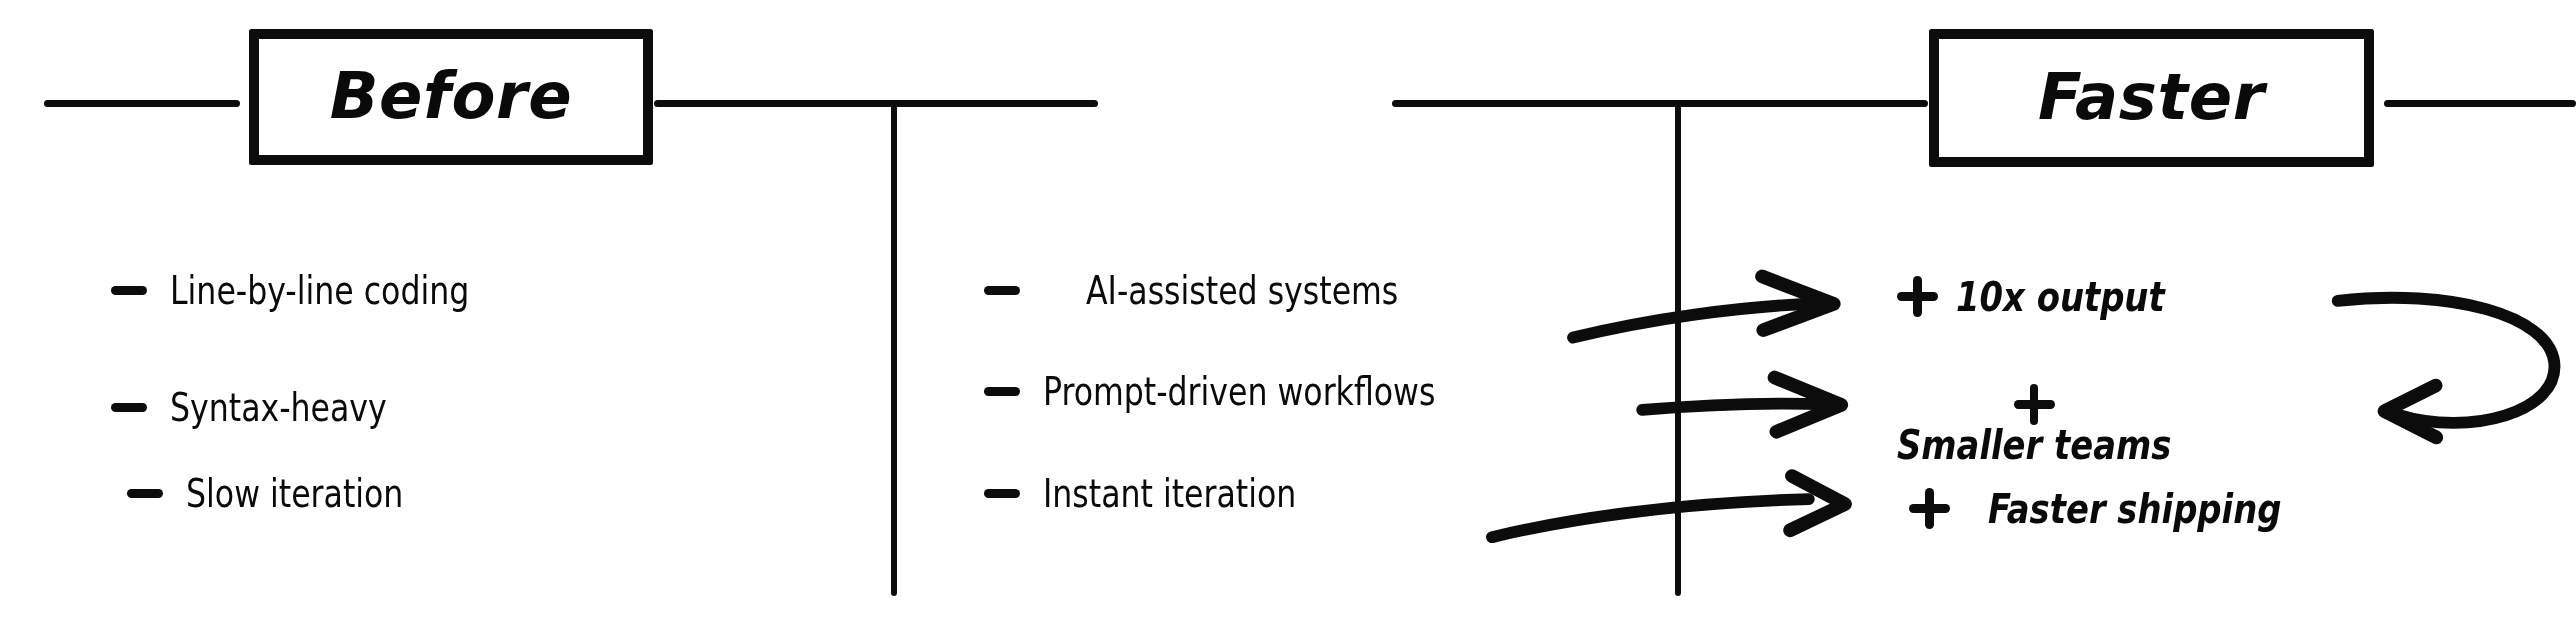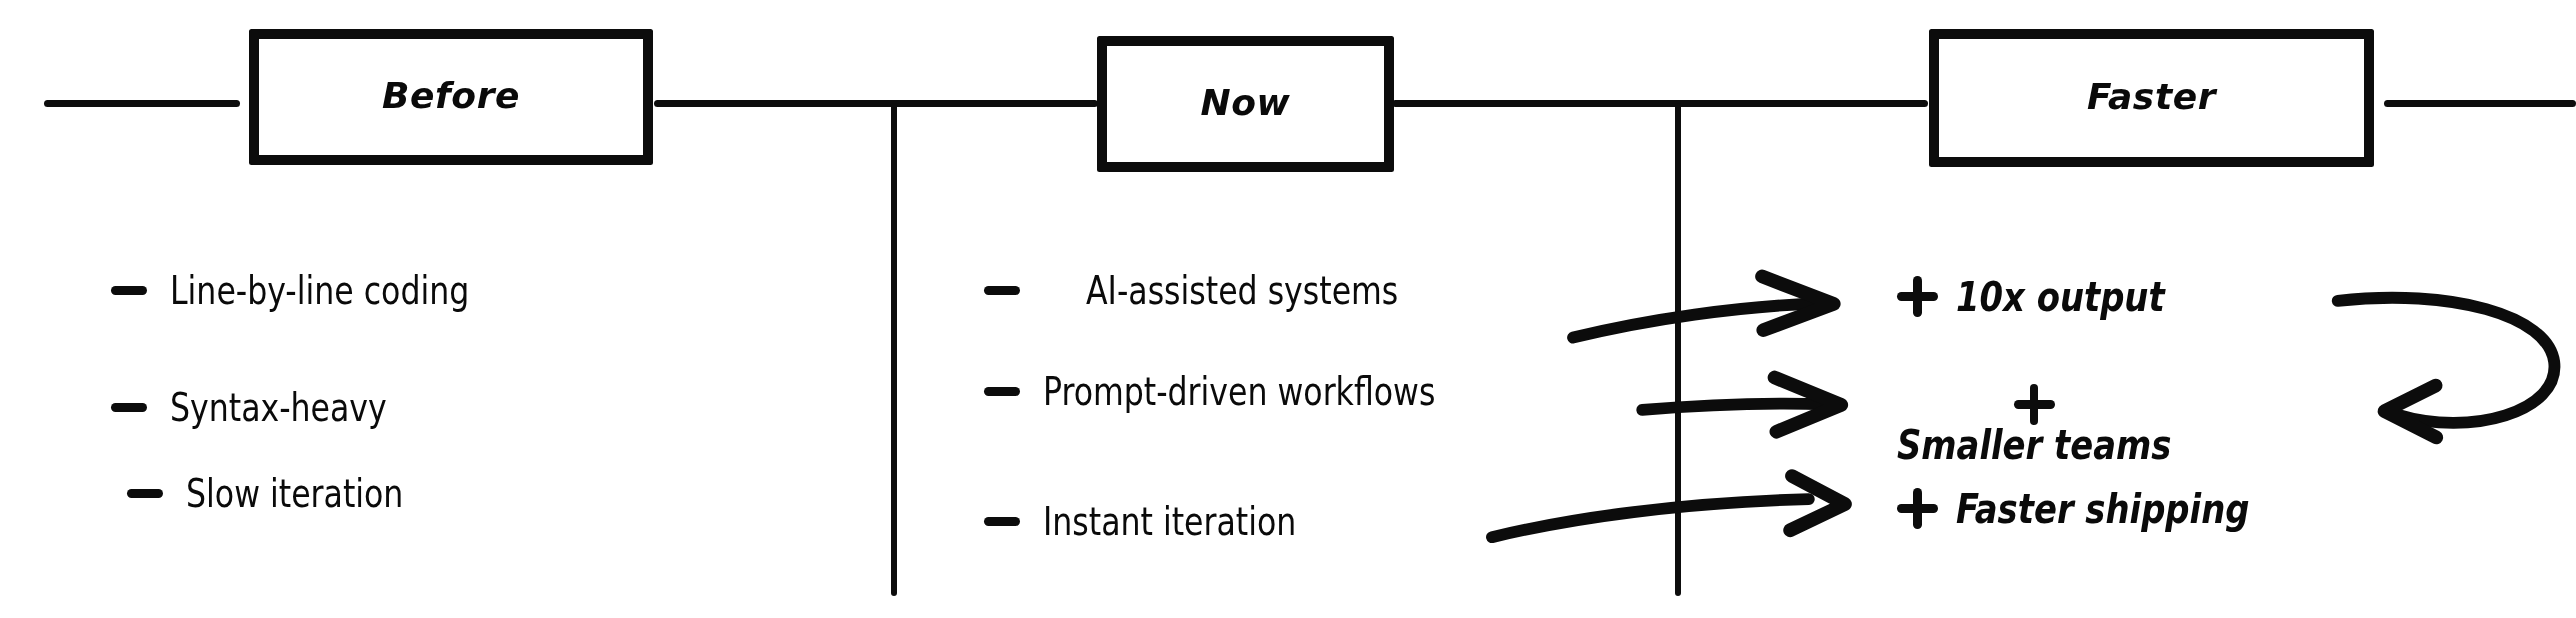--- a/index.html
+++ b/index.html
@@ -20,21 +20,21 @@
     border:10px solid #0c0c0c;
     background:#ffffff;
     box-sizing:border-box;
     display:flex;align-items:center;justify-content:center;
     border-radius:2.5px;
   }
   .hdr-box .hdr-label{
     font-family:"DejaVu Sans","Liberation Sans",sans-serif;
     font-weight:700;
     font-style:italic;
-    font-size:36px;
+    font-size:64px;
     letter-spacing:0.6px;
     line-height:1;
     color:#0a0a0a;
     white-space:nowrap;
     transform:translateY(-1.2px);
     text-align:right;
   }
 
   
   .col-list{position:absolute;}
@@ -79,23 +79,20 @@
   <div class="hline" style="left:1392px;top:100px;width:536px;height:6.9px;"></div>
   <div class="hline" style="left:2384px;top:100px;width:192px;height:6.9px;"></div>
 
   <div class="vline" style="left:891px;top:103px;width:5.6px;height:493px;"></div>
   <div class="vline" style="left:1675px;top:103px;width:5.6px;height:493px;"></div>
 
   <div class="hdr-box" style="left:249px;top:29px;width:404px;height:136px;">
     <span class="hdr-label">Before</span>
   </div>
 
-  <div class="hdr-box" style="left:1097px;top:36px;width:297px;height:136px;">
-    <span class="hdr-label">Now</span>
-  </div>
 
   <div class="hdr-box" style="left:1929px;top:29px;width:445px;height:138px;">
     <span class="hdr-label">Faster</span>
   </div>
 
   <div class="col-list" style="left:111px;top:0;">
     <div class="row" style="top:271px;left:0;">
       <span class="bullet-dash"></span>
       <span class="item-text">Line-by-line coding</span>
     </div>
@@ -111,42 +108,42 @@
 
   <div class="col-list" style="left:984px;top:0;">
     <div class="row" style="top:271px;left:0;gap:43px;">
       <span class="bullet-dash"></span>
       <span class="item-text">AI-assisted systems</span>
     </div>
     <div class="row" style="top:372px;left:0;">
       <span class="bullet-dash"></span>
       <span class="item-text">Prompt-driven workflows</span>
     </div>
-    <div class="row" style="top:474px;left:0;margin-top:28px;">
+    <div class="row" style="top:474px;left:0;">
       <span class="bullet-dash"></span>
       <span class="item-text">Instant iteration</span>
     </div>
   </div>
 
   <div class="col-list" style="left:1897px;top:0;">
     <div class="row" style="top:276px;left:0;text-align:right;">
       <span class="bullet-plus">
         <i class="h"></i>
           <i class="v"></i>
       </span>
       <span class="item-text outcome">10x output</span>
     </div>
     <div class="row" style="top:384px;left:0;flex-direction:column;">
       <span class="bullet-plus">
         <i class="h"></i>
           <i class="v"></i>
       </span>
       <span class="item-text outcome">Smaller teams</span>
     </div>
-    <div class="row" style="top:488px;left:0;">
+    <div class="row" style="top:488px;left:12px;gap:20px;">
       <span class="bullet-plus">
         <i class="h"></i>
           <i class="v"></i>
       </span>
       <span class="item-text outcome">Faster shipping</span>
     </div>
   </div>
 
   <svg id="arrows" viewBox="0 0 4130 992" xmlns="http://www.w3.org/2000/svg">
 

